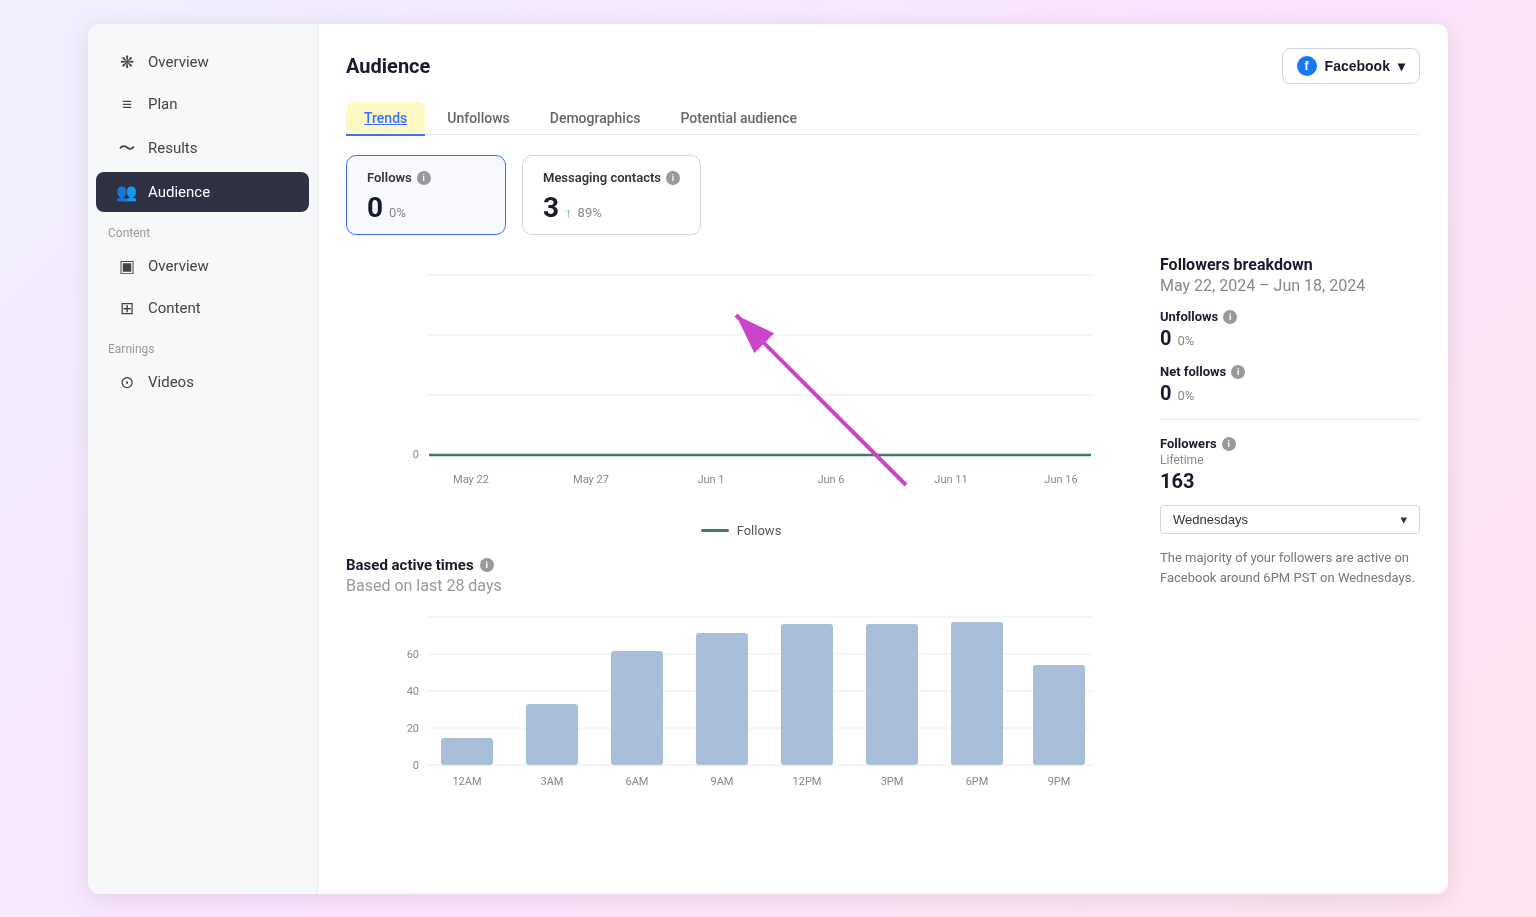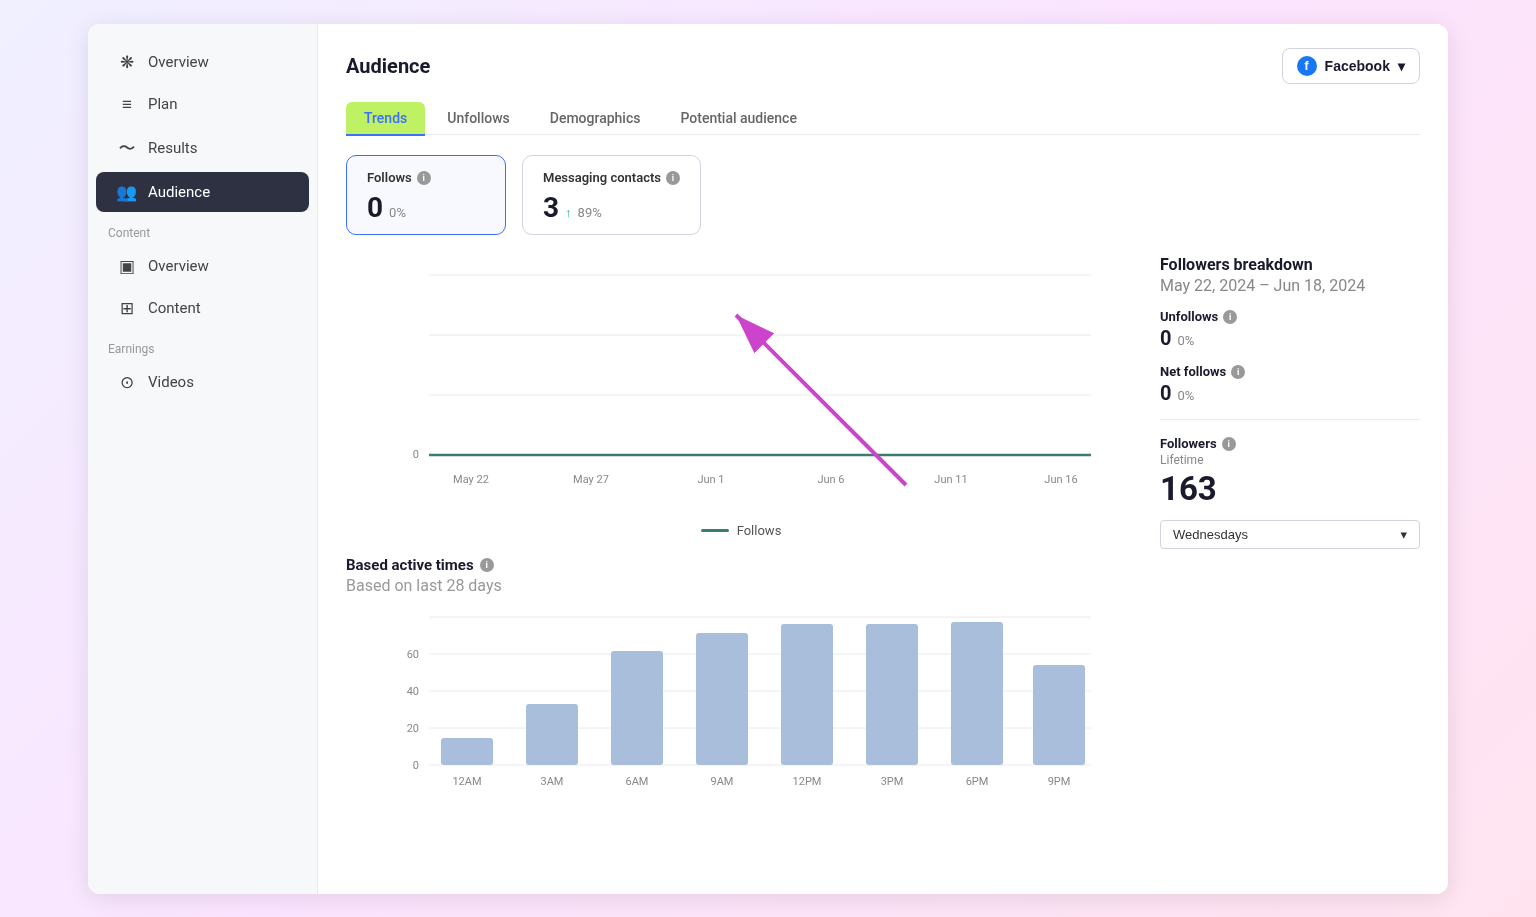--- a/index.html
+++ b/index.html
@@ -97,22 +97,23 @@
       font-size: 14px;
       font-weight: 500;
       color: #666;
       cursor: pointer;
       border-bottom: 2.5px solid transparent;
       margin-bottom: -1.5px;
     }
     .tab.active {
       color: #3b6fff;
       border-bottom: 2.5px solid #3b6fff;
-      background: #bef264;
+      background: #fef9c3;
       border-radius: 6px 6px 0 0;
+      text-decoration: underline;
     }
     
     .metrics-row {
       display: flex;
       gap: 16px;
       margin-bottom: 20px;
     }
     .metric-card {
       border: 1.5px solid #d0d3e0;
       border-radius: 10px;
@@ -207,21 +208,21 @@
       font-weight: 700;
       color: #1a1a2e;
       display: flex;
       align-items: baseline;
       gap: 6px;
       margin-bottom: 14px;
     }
     .panel-stat-pct { font-size: 13px; color: #888; font-weight: 400; }
     .panel-divider { border: none; border-top: 1px solid #e8eaf0; margin: 10px 0; }
     .followers-section { margin-top: 16px; }
-    .followers-big { font-size: 33px; font-weight: 700; color: #1a1a2e; }
+    .followers-big { font-size: 20px; font-weight: 700; color: #1a1a2e; }
     .followers-lifetime { font-size: 12px; color: #888; margin-bottom: 2px; }
     .day-selector {
       display: flex;
       align-items: center;
       gap: 6px;
       border: 1.5px solid #d0d3e0;
       border-radius: 4px;
       padding: 6px 12px;
       font-size: 13px;
       font-weight: 500;
@@ -449,16 +450,17 @@
           </div>
           <div class="followers-lifetime">Lifetime</div>
           <div class="followers-big">163</div>
         </div>
 
         <button class="day-selector">
           <span>Wednesdays</span>
           <span>▾</span>
         </button>
 
+        <div class="panel-text">The majority of your followers are active on Facebook around 6PM PST on Wednesdays.</div>
       </div>
     </div>
   </main>
 </div>
 
 </body></html>

